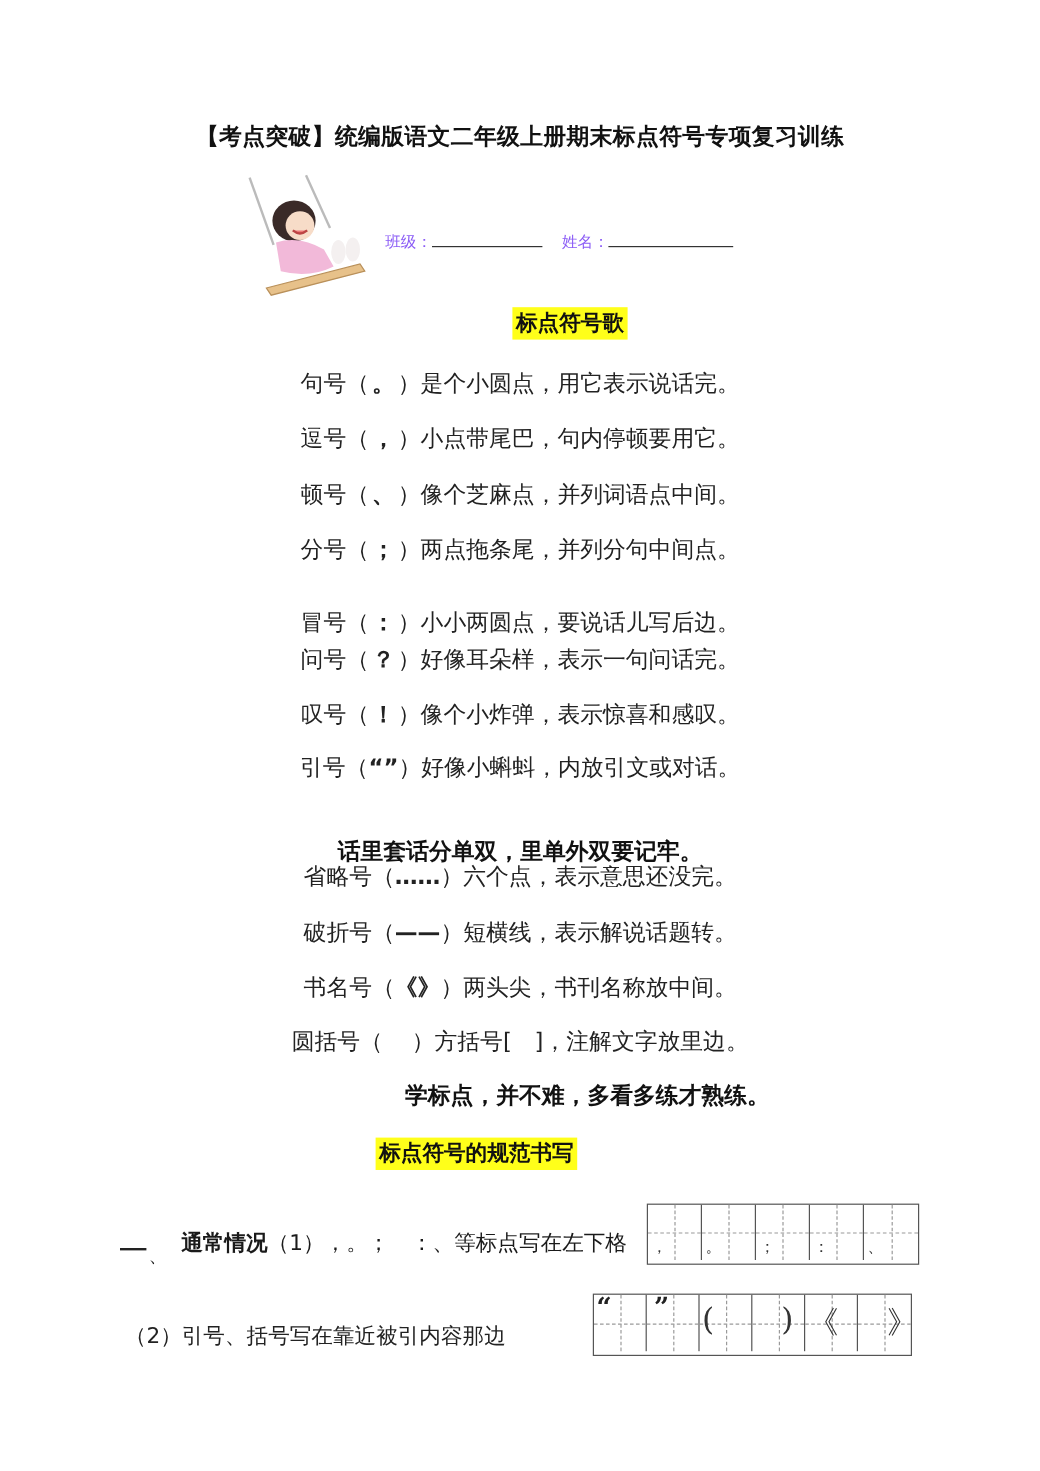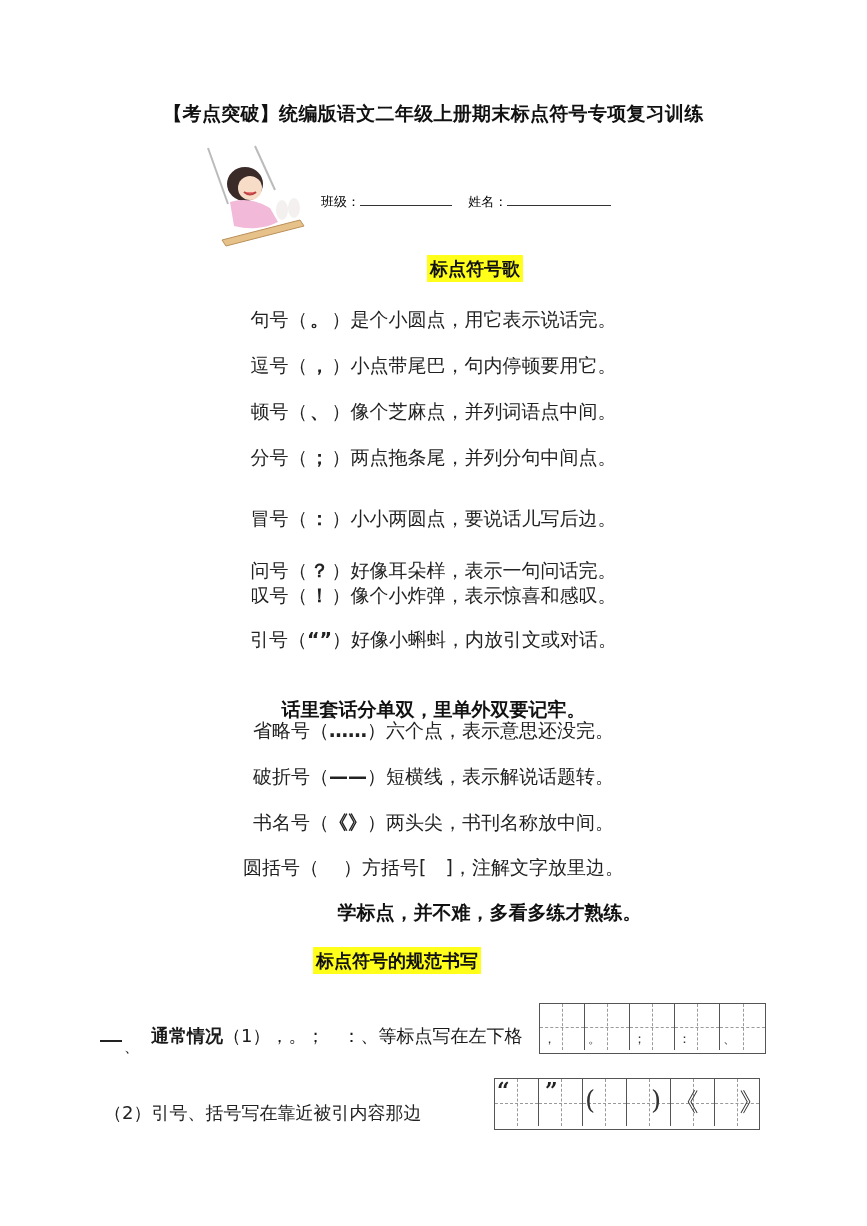--- a/index.html
+++ b/index.html
@@ -1,21 +1,21 @@
 <!DOCTYPE html>
 <html><head>
 <meta charset="utf-8">
 <style>
   html, body { margin: 0; padding: 0; background: #ffffff; }
   body { width: 867px; height: 1226px; position: relative; overflow: hidden;
          font-family: "DejaVu Sans", "Liberation Sans", sans-serif; color: #1a1a1a; }
   .abs { position: absolute; white-space: nowrap; }
   .title { left: 0; width: 867px; top: 101px; text-align: center; font-size: 19px; font-weight: bold; letter-spacing: 0.3px; color: #111; }
   .girl { left: 200px; top: 142px; width: 110px; height: 105px; }
-  .form-line { left: 321px; top: 193px; font-size: 13px; color: #000000; }
+  .form-line { left: 321px; top: 193px; font-size: 13px; color: #8b5cf6; }
   .blank { display: inline-block; border-bottom: 1px solid #333; vertical-align: baseline; height: 12px; }
   .hl { background: #ffff1a; font-weight: bold; color: #111; padding: 3px 3px; }
   .song-title { left: 427px; top: 257px; font-size: 18px; }
   .line { left: 0; width: 867px; text-align: center; font-size: 19px; color: #222; }
   .line.bold { font-weight: bold; color: #111; }
   .p { font-weight: bold; display: inline-block; min-width: 24px; text-align: center; }
   .norm-title { left: 313px; top: 949px; font-size: 18px; }
   .sec1 { left: 100px; top: 1024px; font-size: 18px; }
   .sec1 .b { font-weight: bold; }
   .sec1 .dash { display: inline-block; width: 22px; border-top: 2px solid #222; margin-right: 2px; vertical-align: middle; position: relative; top: 4px; }
@@ -54,21 +54,21 @@
 </div>
 
 <div class="abs song-title"><span class="hl">标点符号歌</span></div>
 
 <div id="song-lines">
     <div class="abs line" style="top: 307px;"><span>句号（</span><span class="p">。</span><span>）是个小圆点，用它表示说话完。</span></div>
     <div class="abs line" style="top: 353px;"><span>逗号（</span><span class="p">，</span><span>）小点带尾巴，句内停顿要用它。</span></div>
     <div class="abs line" style="top: 399px;"><span>顿号（</span><span class="p">、</span><span>）像个芝麻点，并列词语点中间。</span></div>
     <div class="abs line" style="top: 445px;"><span>分号（</span><span class="p">；</span><span>）两点拖条尾，并列分句中间点。</span></div>
     <div class="abs line" style="top: 491px; margin-top: 15px;"><span>冒号（</span><span class="p">：</span><span>）小小两圆点，要说话儿写后边。</span></div>
-    <div class="abs line" style="top: 537px; margin-top: 21px;"><span>问号（</span><span class="p">？</span><span>）好像耳朵样，表示一句问话完。</span></div>
+    <div class="abs line" style="top: 537px;"><span>问号（</span><span class="p">？</span><span>）好像耳朵样，表示一句问话完。</span></div>
     <div class="abs line" style="top: 583px; font-family: Liberation Serif, serif;"><span>叹号（</span><span class="p">！</span><span>）像个小炸弹，表示惊喜和感叹。</span></div>
     <div class="abs line" style="top: 627px;"><span>引号（</span><span class="p">“”</span><span>）好像小蝌蚪，内放引文或对话。</span></div>
     <div class="abs line bold" style="top: 697px;">话里套话分单双，里单外双要记牢。</div>
     <div class="abs line" style="top: 718px;"><span>省略号（</span><span class="p">……</span><span>）六个点，表示意思还没完。</span></div>
     <div class="abs line" style="top: 764px;"><span>破折号（</span><span class="p">——</span><span>）短横线，表示解说话题转。</span></div>
     <div class="abs line" style="top: 810px;"><span>书名号（</span><span class="p">《》</span><span>）两头尖，书刊名称放中间。</span></div>
     <div class="abs line" style="top: 855px;"><span>圆括号（</span><span class="p">  </span><span>）方括号[　]，注解文字放里边。</span></div>
     <div class="abs line bold" style="top: 900px; left: 56px;">学标点，并不难，多看多练才熟练。</div>
   </div>
 

